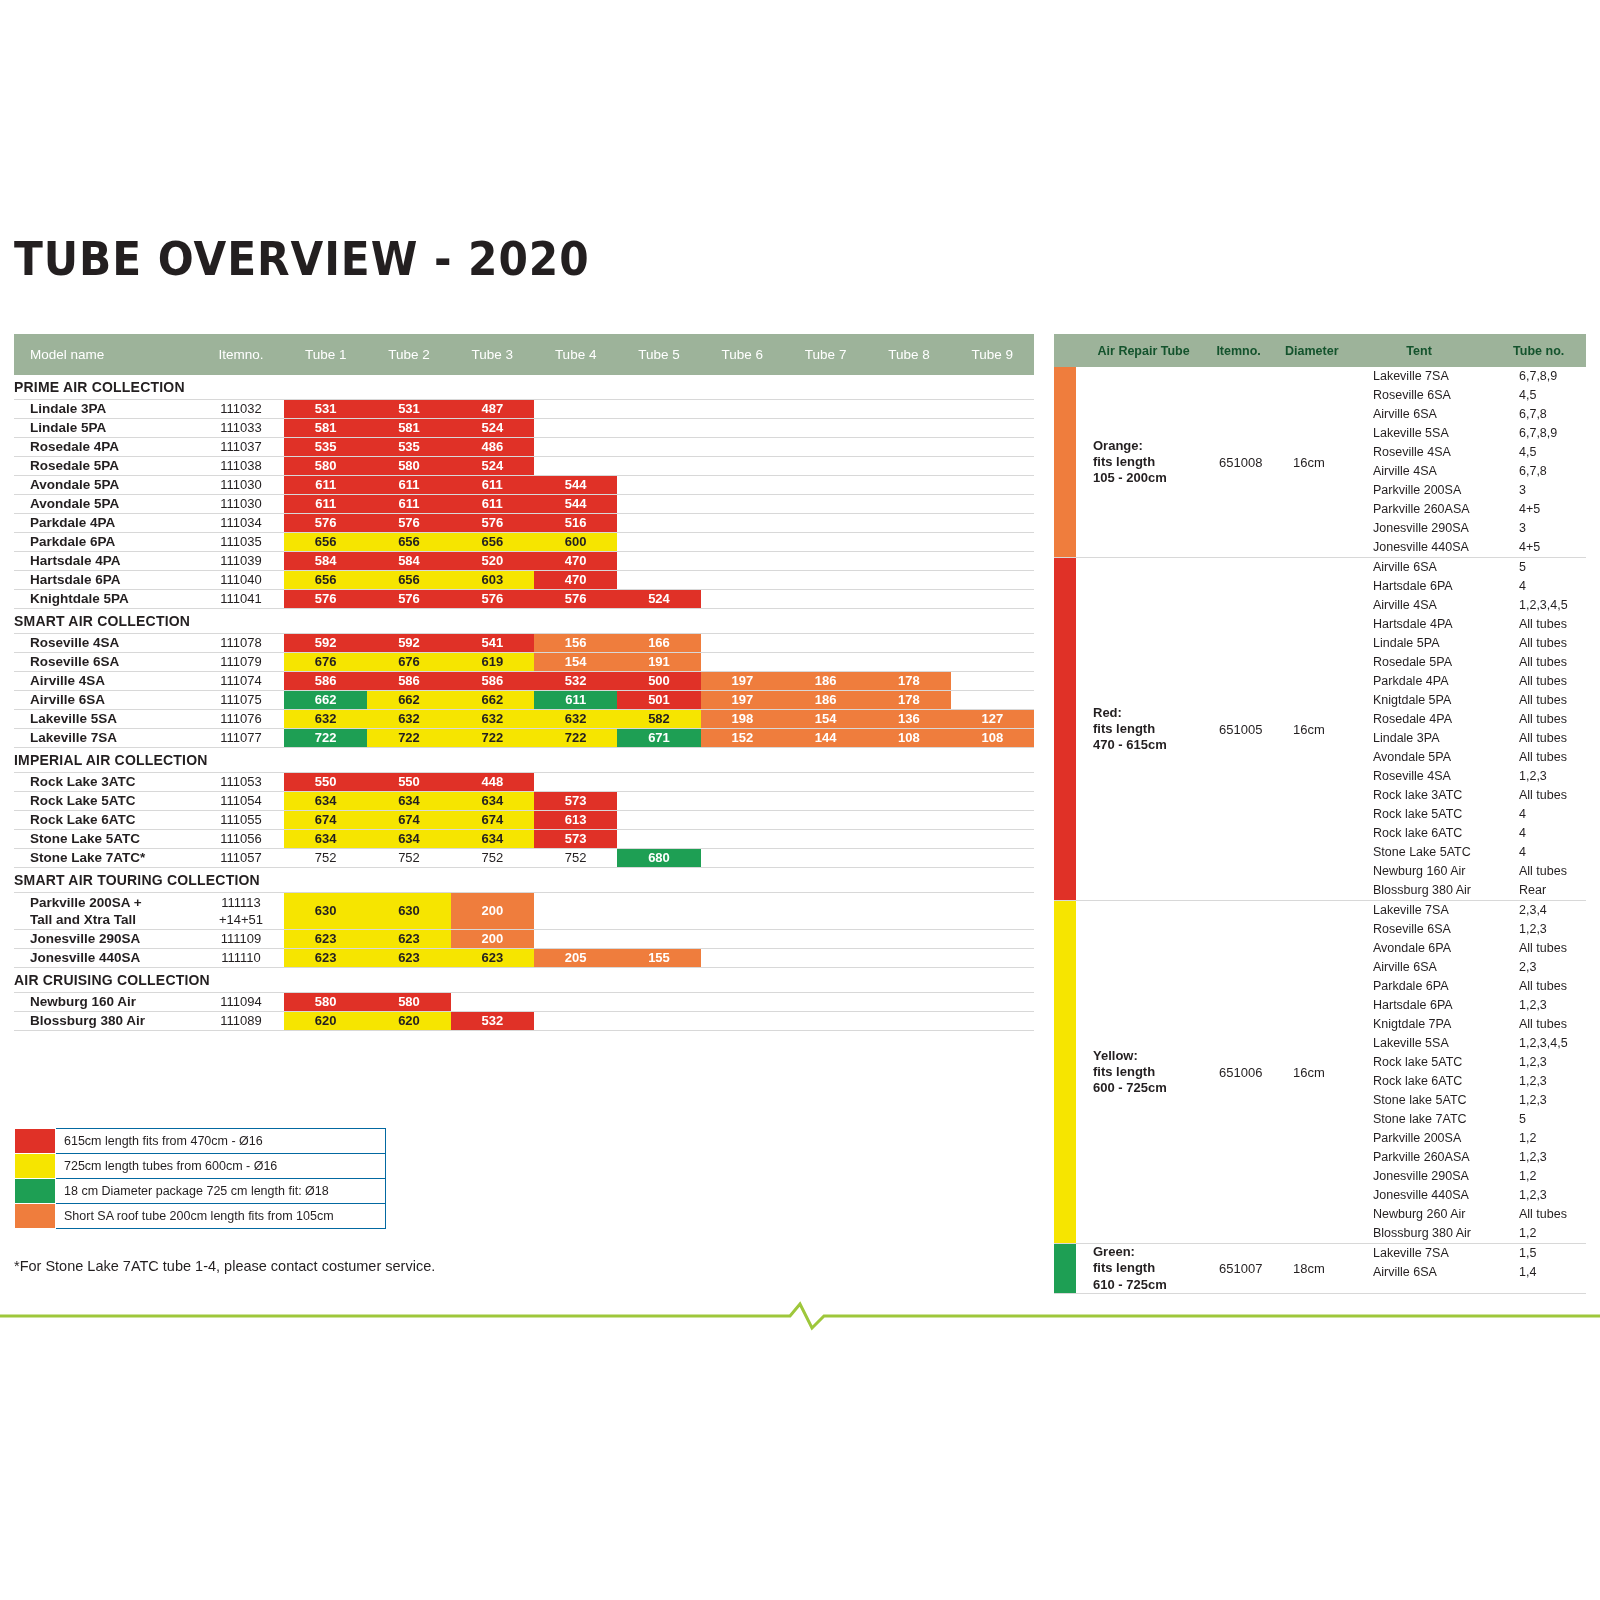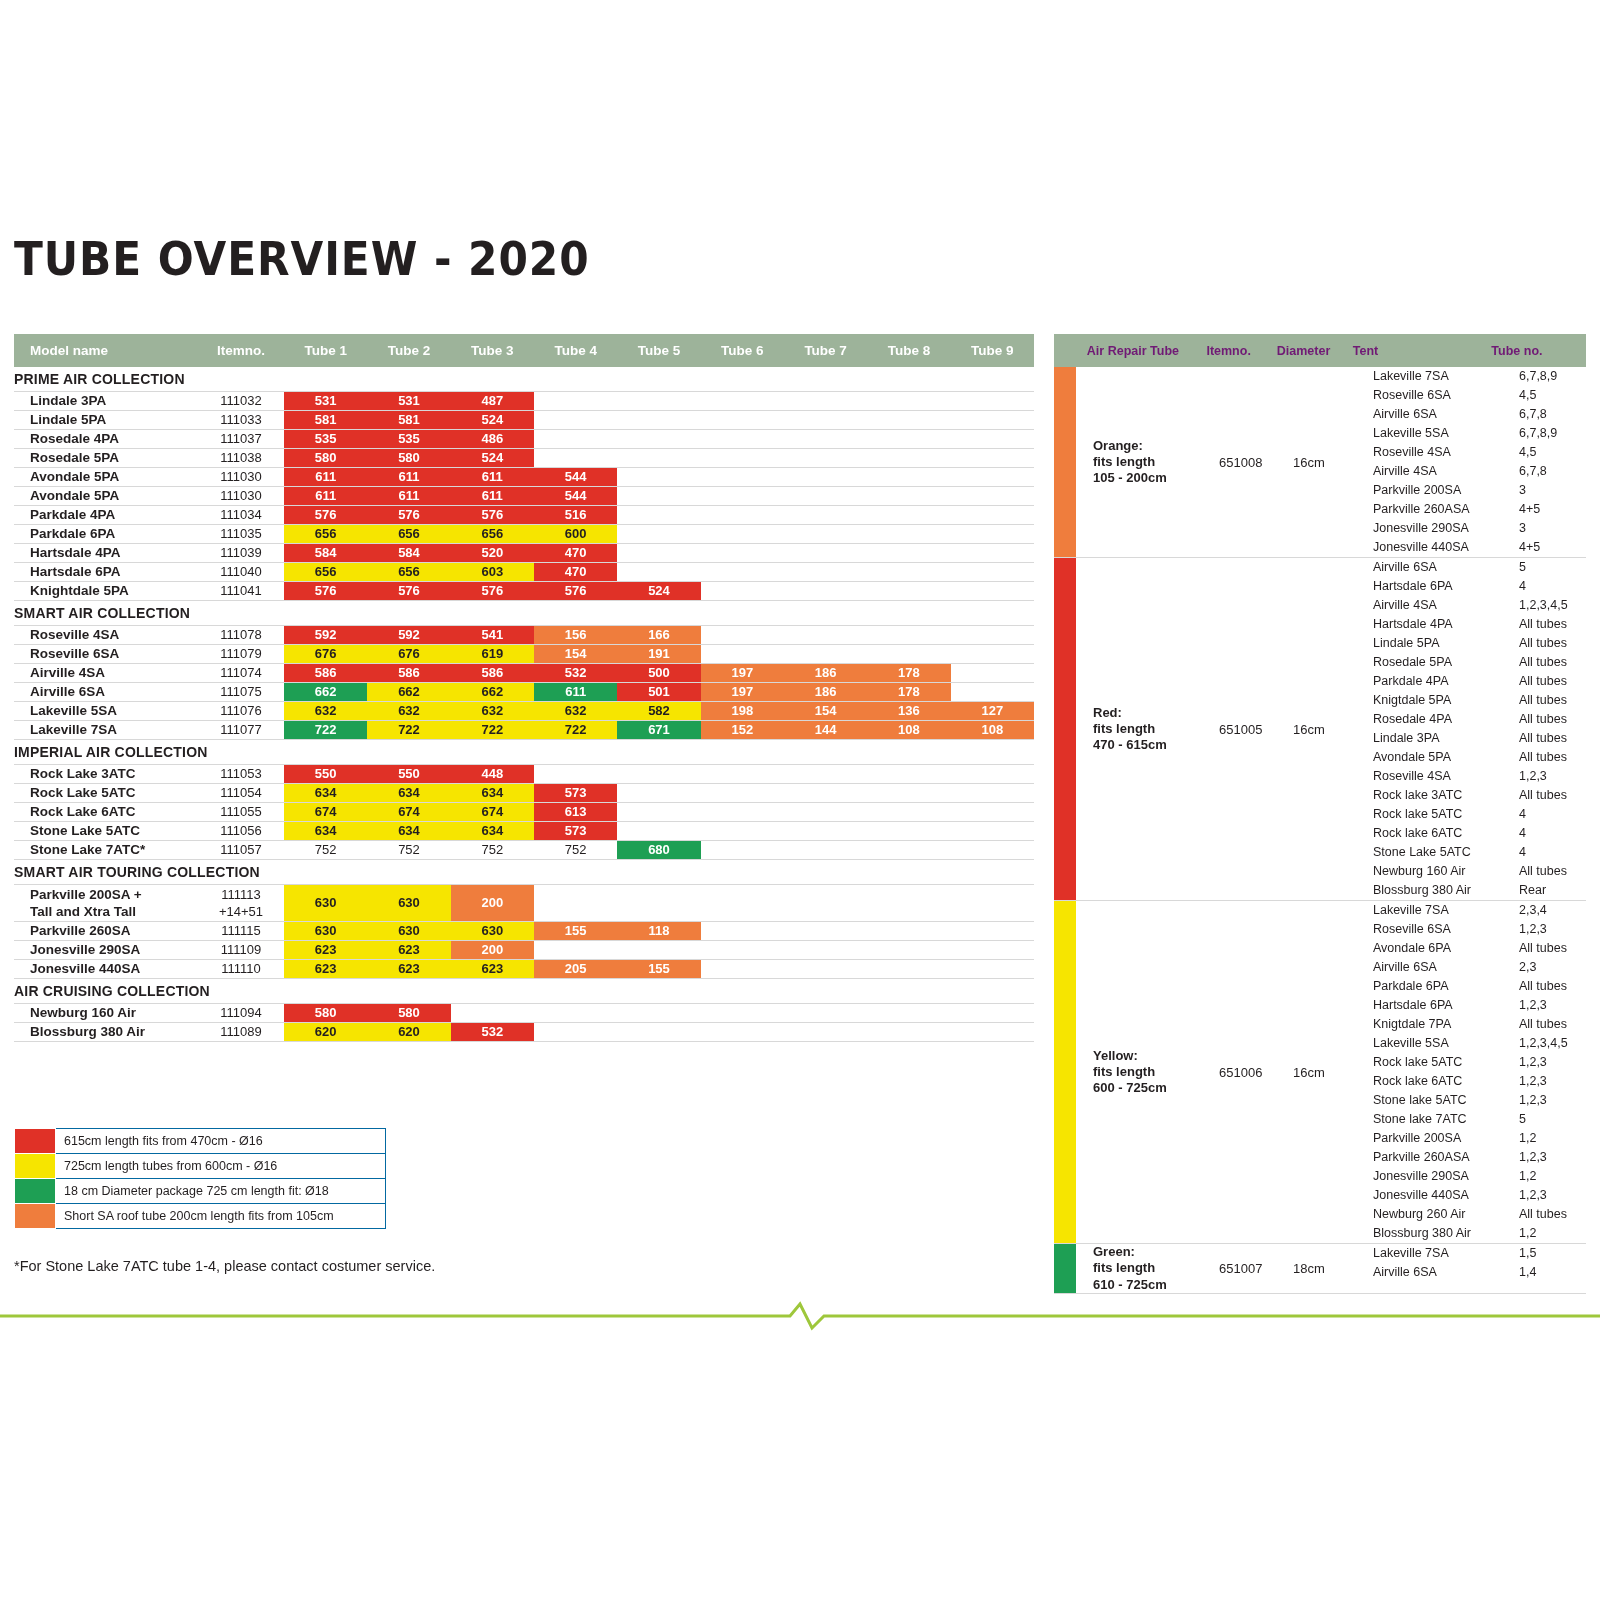--- a/index.html
+++ b/index.html
@@ -39,22 +39,22 @@
     left: 14px;
     top: 334px;
     width: 1020px;
     border-collapse: collapse;
     font-size: 13px;
   }
   .left-table th {
     background: #9db39a;
     color: #ffffff;
     font-size: 13.5px;
-    font-weight: bold;
-    height: 33px;
+    font-weight: normal;
+    height: 41px;
     text-align: center;
     border: none;
     padding: 0;
   }
   .left-table th.model {
     text-align: left;
     padding-left: 16px;
     width: 168px;
   }
   .left-table th.itemno {
@@ -127,25 +127,26 @@
   
   .right-wrap {
     position: absolute;
     left: 1054px;
     top: 334px;
     width: 532px;
   }
   .right-head {
     display: flex;
     background: #9db39a;
-    color: #701a75;
+    color: #14532d;
     font-weight: bold;
     font-size: 12.5px;
     height: 33px;
     align-items: center;
+    text-align: center;
   }
   .right-head > div { padding-left: 6px; }
   .c-bar { width: 22px; }
   .c-air { width: 120px; }
   .c-item { width: 68px; }
   .c-dia  { width: 74px; }
   .c-tent { width: 140px; }
   .c-tubeno { width: 100px; }
 
   .group {
@@ -520,33 +521,20 @@
           <td class="cell-yellow" style="height: 36px; line-height: 36px;">630</td>
           <td class="cell-orange" style="height: 36px; line-height: 36px;">200</td>
           <td class="cell-empty" style="height: 36px; line-height: 36px;"></td>
           <td class="cell-empty" style="height: 36px; line-height: 36px;"></td>
           <td class="cell-empty" style="height: 36px; line-height: 36px;"></td>
           <td class="cell-empty" style="height: 36px; line-height: 36px;"></td>
           <td class="cell-empty" style="height: 36px; line-height: 36px;"></td>
           <td class="cell-empty" style="height: 36px; line-height: 36px;"></td>
         </tr>
         <tr>
-          <td class="model">Parkville 260SA</td>
-          <td class="itemno">111115</td>
-          <td class="cell-yellow">630</td>
-          <td class="cell-yellow">630</td>
-          <td class="cell-yellow">630</td>
-          <td class="cell-orange">155</td>
-          <td class="cell-orange">118</td>
-          <td class="cell-empty"></td>
-          <td class="cell-empty"></td>
-          <td class="cell-empty"></td>
-          <td class="cell-empty"></td>
-        </tr>
-        <tr>
           <td class="model">Jonesville 290SA</td>
           <td class="itemno">111109</td>
           <td class="cell-yellow">623</td>
           <td class="cell-yellow">623</td>
           <td class="cell-orange">200</td>
           <td class="cell-empty"></td>
           <td class="cell-empty"></td>
           <td class="cell-empty"></td>
           <td class="cell-empty"></td>
           <td class="cell-empty"></td>

